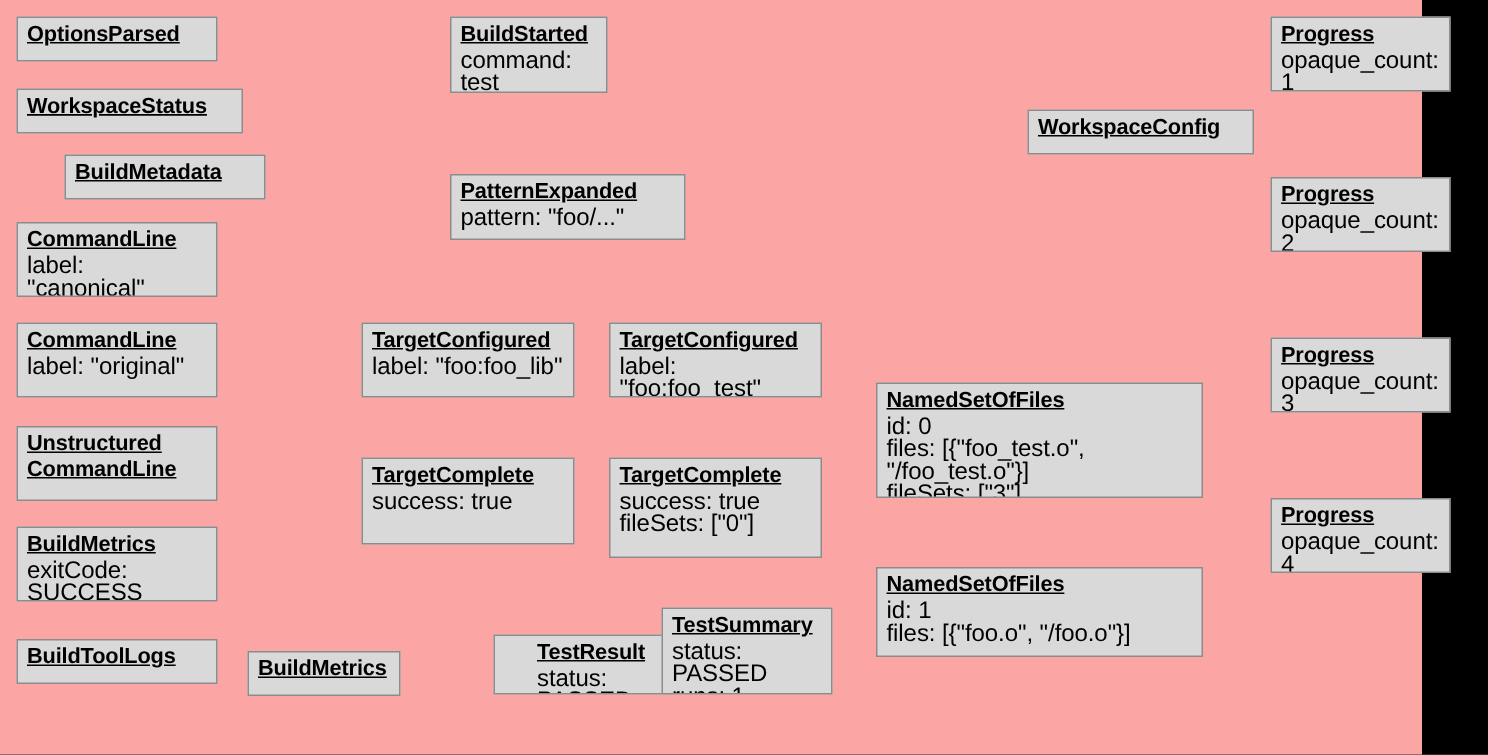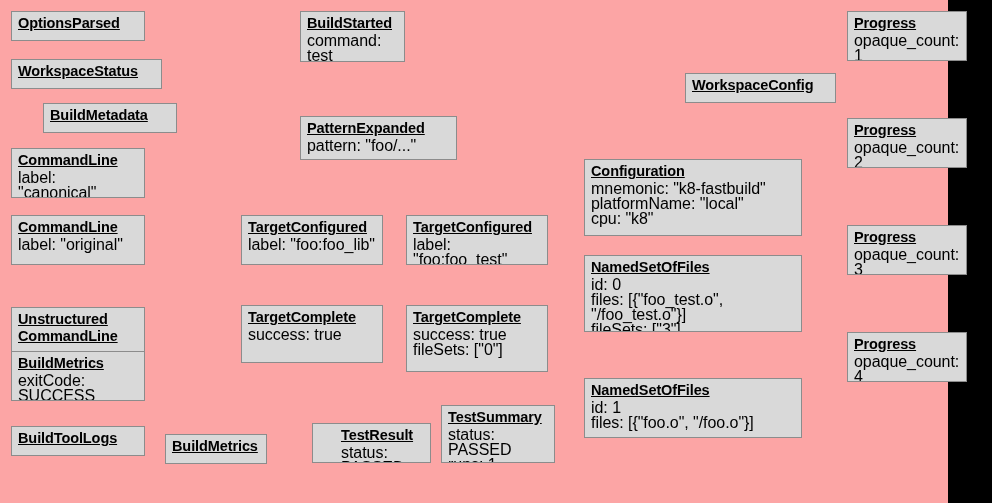--- a/index.html
+++ b/index.html
@@ -62,21 +62,21 @@
       <div class="node-title">BuildMetadata</div>
     </div>
     <div class="node" style="left: 11px; top: 148px; width: 134px; height: 50px;">
       <div class="node-title">CommandLine</div>
       <div class="node-fields">label: "canonical"</div>
     </div>
     <div class="node" style="left: 11px; top: 215px; width: 134px; height: 50px;">
       <div class="node-title">CommandLine</div>
       <div class="node-fields">label: "original"</div>
     </div>
-    <div class="node" style="left: 11px; top: 284px; width: 134px; height: 50px; margin-top: 23px;">
+    <div class="node" style="left: 11px; top: 284px; width: 134px; height: 50px;">
       <div class="node-title">Unstructured
 CommandLine</div>
     </div>
     <div class="node" style="left: 11px; top: 351px; width: 134px; height: 50px;">
       <div class="node-title">BuildMetrics</div>
       <div class="node-fields">exitCode: SUCCESS</div>
     </div>
     <div class="node" style="left: 11px; top: 426px; width: 134px; height: 30px;">
       <div class="node-title">BuildToolLogs</div>
     </div>
@@ -101,37 +101,31 @@
     </div>
     <div class="node" style="left: 241px; top: 305px; width: 142px; height: 58px;">
       <div class="node-title">TargetComplete</div>
       <div class="node-fields">success: true</div>
     </div>
     <div class="node" style="left: 406px; top: 305px; width: 142px; height: 67px;">
       <div class="node-title">TargetComplete</div>
       <div class="node-fields">success: true
 fileSets: ["0"]</div>
     </div>
-    <div class="node" style="left: 312px; top: 423px; width: 119px; height: 40px; padding-left: 28px;">
+    <div class="node" style="left: 329px; top: 423px; width: 119px; height: 40px; padding-left: 28px;">
       <div class="node-title">TestResult</div>
       <div class="node-fields">status: PASSED</div>
     </div>
     <div class="node" style="left: 441px; top: 405px; width: 114px; height: 58px;">
       <div class="node-title">TestSummary</div>
       <div class="node-fields">status: PASSED
 runs: 1</div>
     </div>
     <div class="node" style="left: 685px; top: 73px; width: 151px; height: 30px;">
       <div class="node-title">WorkspaceConfig</div>
-    </div>
-    <div class="node" style="left: 584px; top: 159px; width: 218px; height: 77px;">
-      <div class="node-title">Configuration</div>
-      <div class="node-fields">mnemonic: "k8-fastbuild"
-platformName: "local"
-cpu: "k8"</div>
     </div>
     <div class="node" style="left: 584px; top: 255px; width: 218px; height: 77px;">
       <div class="node-title">NamedSetOfFiles</div>
       <div class="node-fields">id: 0
 files: [{"foo_test.o", "/foo_test.o"}]
 fileSets: ["3"]</div>
     </div>
     <div class="node" style="left: 584px; top: 378px; width: 218px; height: 60px;">
       <div class="node-title">NamedSetOfFiles</div>
       <div class="node-fields">id: 1

